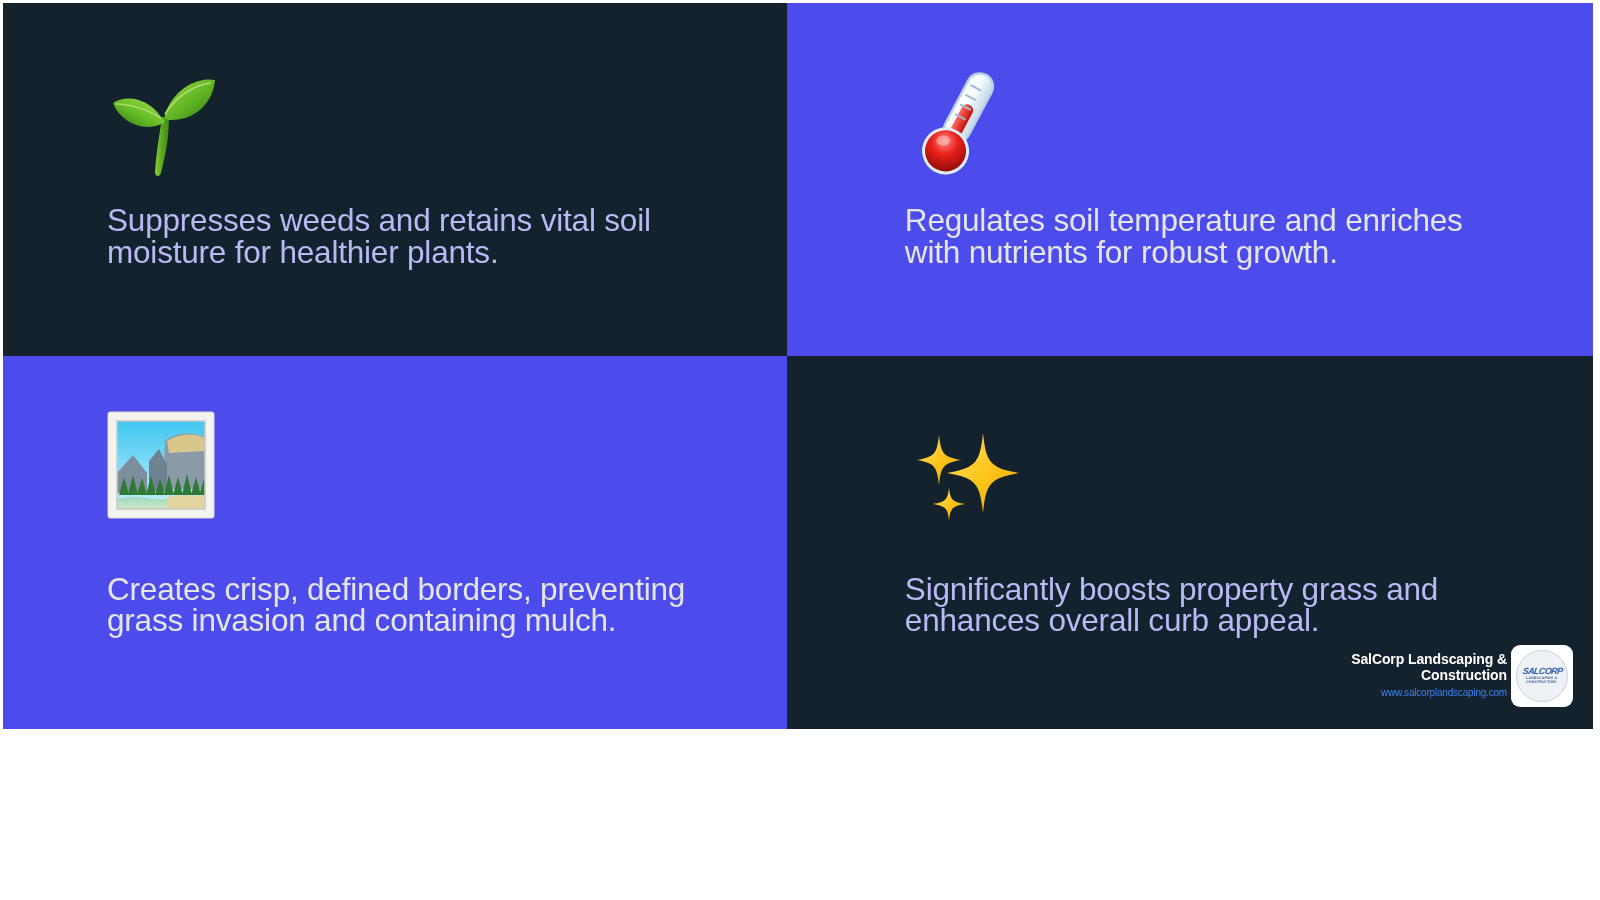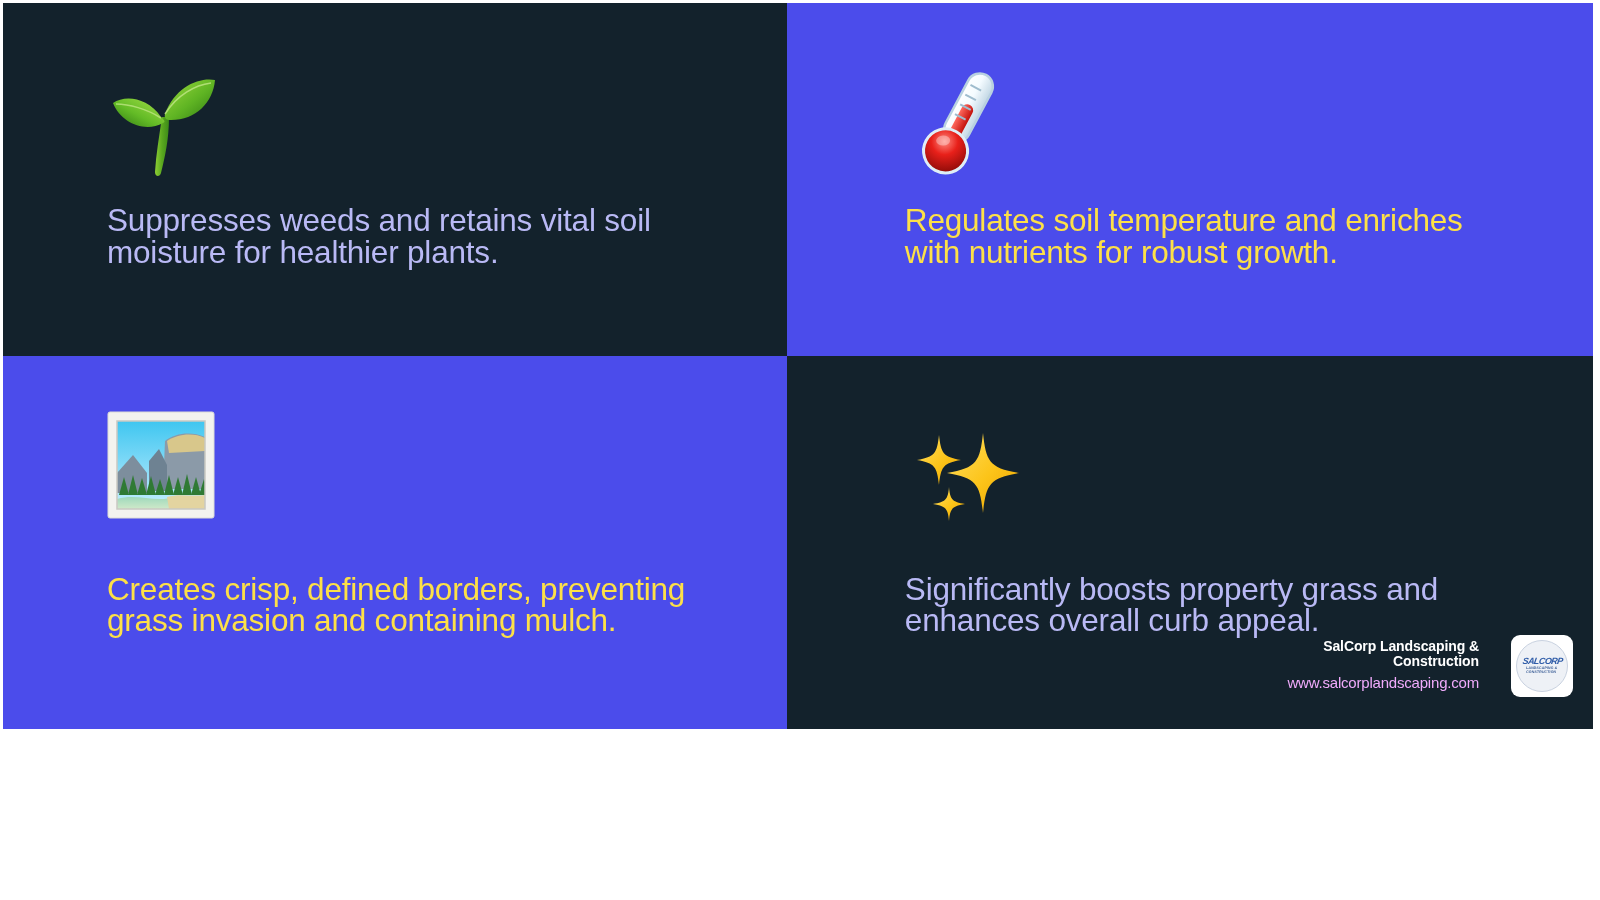--- a/index.html
+++ b/index.html
@@ -53,61 +53,61 @@
   .quad-text {
     margin-top: 20px;
     font-size: 31.5px;
     line-height: 1.0;
     letter-spacing: -0.2px;
     max-width: 600px;
     font-weight: 400;
   }
 
   .quad.dark .quad-text { color: #b9b9f5; }
-  .quad.blue .quad-text { color: #fde047; }
+  .quad.blue .quad-text { color: #e5e5e5; }
 
   .quad.q2 { padding-left: 118px; }
   .quad.q2 .quad-text { max-width: 580px; }
   .quad.q3 { padding-top: 55px; }
   .quad.q3 .quad-icon { height: 135px; }
   .quad.q3 .quad-text { margin-top: 28px; max-width: 600px; }
   .quad.q4 { padding-top: 55px; padding-left: 118px; }
   .quad.q4 .quad-icon { height: 135px; }
   .quad.q4 .quad-text { margin-top: 28px; max-width: 580px; }
 
   
   .brand {
     position: absolute;
     right: 20px;
-    bottom: 32px;
+    bottom: 22px;
     display: flex;
     align-items: center;
-    gap: 32px;
+    gap: 4px;
   }
 
   .brand-text {
     text-align: right;
     color: #ffffff;
   }
 
   .brand-name {
     font-size: 14px;
     font-weight: 700;
     line-height: 1.12;
     letter-spacing: -0.1px;
     max-width: 215px;
   }
 
   .brand-url {
-    font-size: 15px;
+    font-size: 10px;
     font-weight: 400;
     line-height: 1.35;
     letter-spacing: -0.2px;
     margin-top: 3px;
-    color: #f0abfc;
+    color: #3b82f6;
   }
 
   .brand-logo {
     width: 62px;
     height: 62px;
     border-radius: 9px;
     background: #ffffff;
     display: flex;
     align-items: center;
     justify-content: center;

